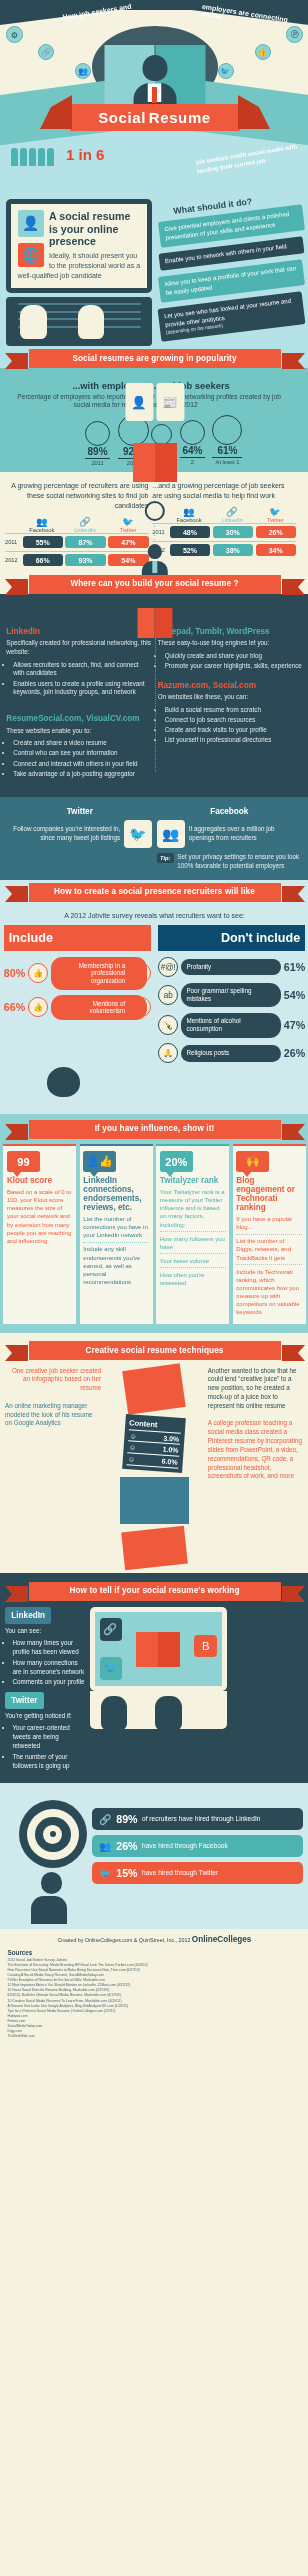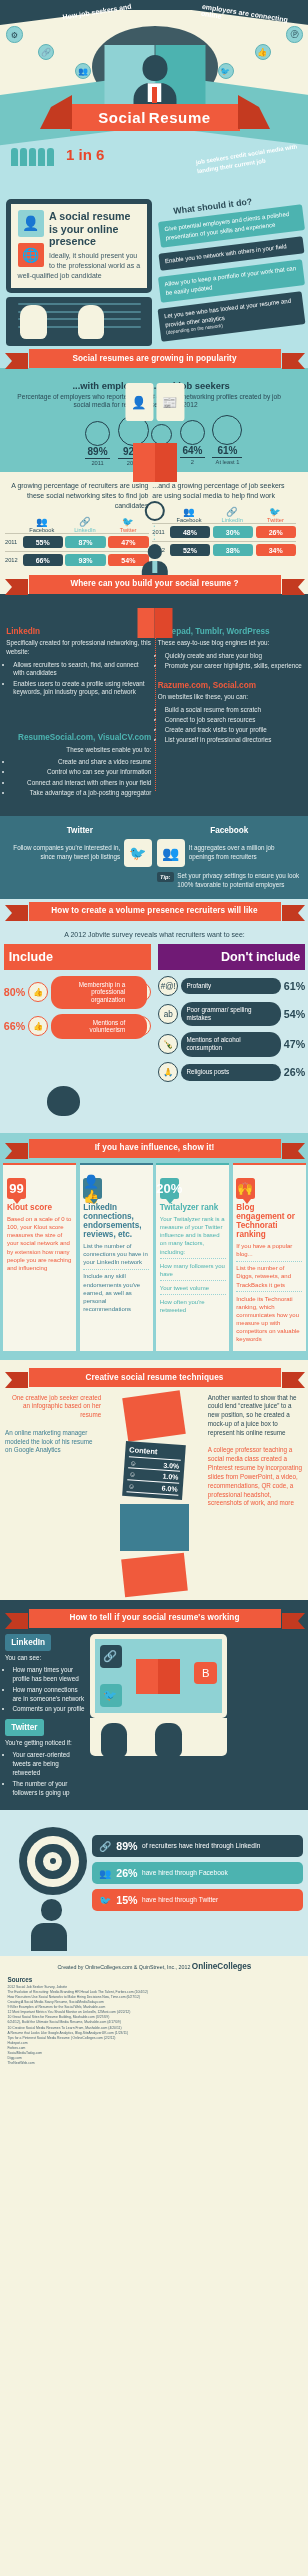--- a/index.html
+++ b/index.html
@@ -208,37 +208,37 @@
   .tipbox .tag{background:#2b4a56;color:#fff;font-size:5.7px;font-weight:bold;font-style:italic;padding:1.9px 3.1px;border-radius:1.9px;height:fit-content;}
   .tipbox p{font-size:6.3px;line-height:1.35;}
 
   
   .sec-inc { background:#cfe9ec; padding:10px 0 6.3px; position:relative; }
   .sec-inc .sub { text-align:center; font-size:7px; color:#2b4a56; margin-bottom:6.3px; }
   .inc-cols { display:flex; }
   .inc-col { width:50%; padding:0 3.8px; }
   .banner { color:#fff; font-size:12.6px; font-weight:bold; padding:6.3px 5px; }
   .banner.l { background:#f05a3c; text-align:left; }
-  .banner.r { background:#701a75; text-align:right; }
+  .banner.r { background:#0c4a6e; text-align:right; }
   .irow { display:flex; align-items:center; gap:3.1px; margin-top:5.7px; }
   .ipct { font-size:10.7px; font-weight:bold; }
   .ipct.or { color:#f05a3c; } .ipct.dk { color:#2b4a56; }
   .ibar { flex:1; border-radius:11.3px; padding:4.4px 5px; font-size:6.3px; line-height:1.25; position:relative; }
   .ibar.or { background:#f05a3c; color:#fff; text-align:right; padding-right:21.4px;}
   .ibar.dk { background:#2b4a56; color:#fff; text-align:left; padding-left:5px;}
   .icirc { width:20px;height:20px;border-radius:50%;background:#f5f3e0;border:1.9px solid;display:flex;align-items:center;justify-content:center;font-size:8.2px;flex:none;}
   .icirc.or{border-color:#f05a3c;color:#f05a3c;} .icirc.dk{border-color:#2b4a56;color:#2b4a56;}
 
   
   .sec-inf { background:#8fd2d4; padding:6.3px 0 0; position:relative; }
   .inf-cards { display:flex; gap:3.1px; padding:5px 3.1px 8.8px; }
   .icard { width:25%; background:#f7f6ea; border-top:2.5px solid; padding:5px 3.8px; }
   .icard.c1{border-color:#f05a3c;} .icard.c2{border-color:#3d7e92;}
   .icard.c3{border-color:#4cb3b0;} .icard.c4{border-color:#f05a3c;}
-  .ibadge { width:19px;height:21.4px;border-radius:2.5px;display:flex;align-items:center;justify-content:center;color:#fff;font-size:13px;font-weight:bold;position:relative;margin-bottom:3.8px;margin-top:8px;}
+  .ibadge { width:33px;height:21.4px;border-radius:2.5px;display:flex;align-items:center;justify-content:center;color:#fff;font-size:11px;font-weight:bold;position:relative;margin-bottom:3.8px;}
   .ibadge:after{content:"";position:absolute;left:6.3px;bottom:-4.4px;border-left:4.4px solid transparent;border-right:4.4px solid transparent;border-top:5px solid;}
   .ibadge.b1{background:#f05a3c;} .ibadge.b1:after{border-top-color:#f05a3c;}
   .ibadge.b2{background:#3d7e92;} .ibadge.b2:after{border-top-color:#3d7e92;}
   .ibadge.b3{background:#4cb3b0;} .ibadge.b3:after{border-top-color:#4cb3b0;}
   .ibadge.b4{background:#f05a3c;} .ibadge.b4:after{border-top-color:#f05a3c;}
   .icard h5 { font-size:8.2px; font-weight:bold; line-height:1.1; margin-bottom:3.1px; }
   .icard h5.or{color:#f05a3c;} .icard h5.dk{color:#3d7e92;} .icard h5.tl{color:#4cb3b0;}
   .icard p { font-size:6px; line-height:1.35; margin-bottom:2.5px; }
   .icard p.or{color:#f05a3c;} .icard p.dk{color:#3d7e92;} .icard p.tl{color:#4cb3b0;}
   .dsep{border-top:1.3px dotted #9ad3d4;margin:2.5px 0;}
@@ -524,21 +524,21 @@
     <div class="where-grid">
       <div class="where-col">
         <div class="wcard">
           <h4 class="orange">LinkedIn</h4>
           <p>Specifically created for professional networking, this website:</p>
           <ul>
             <li>Allows recruiters to search, find, and connect with candidates</li>
             <li>Enables users to create a profile using relevant keywords, join industry groups, and network</li>
           </ul>
         </div>
-        <div class="wcard" style="margin-top:36px;text-align:right;">
+        <div class="wcard" style="margin-top:17px;">
           <h4 class="teal">ResumeSocial.com, VisualCV.com</h4>
           <p>These websites enable you to:</p>
           <ul>
             <li>Create and share a video resume</li>
             <li>Control who can see your information</li>
             <li>Connect and interact with others in your field</li>
             <li>Take advantage of a job-posting aggregator</li>
           </ul>
         </div>
       </div>
@@ -583,21 +583,21 @@
         </div>
         <div class="tipbox">
           <div class="tag">Tip:</div>
           <p>Set your privacy settings to ensure you look 100% favorable to potential employers</p>
         </div>
       </div>
     </div>
   </div>
 
   <div style="background:#cfe9ec;padding:2.5px 0 0;">
-    <div class="ribbon">How to create a volume presence recruiters will like</div>
+    <div class="ribbon">How to create a social presence recruiters will like</div>
   </div>
 
   <div class="sec-inc">
     <div class="sub">A 2012 Jobvite survey reveals what recruiters want to see:</div>
     <div class="inc-cols">
       <div class="inc-col">
         <div class="banner l">Include</div>
         <div class="irow">
           <div class="ipct or">80%</div>
           <div class="icirc or">👍</div>

